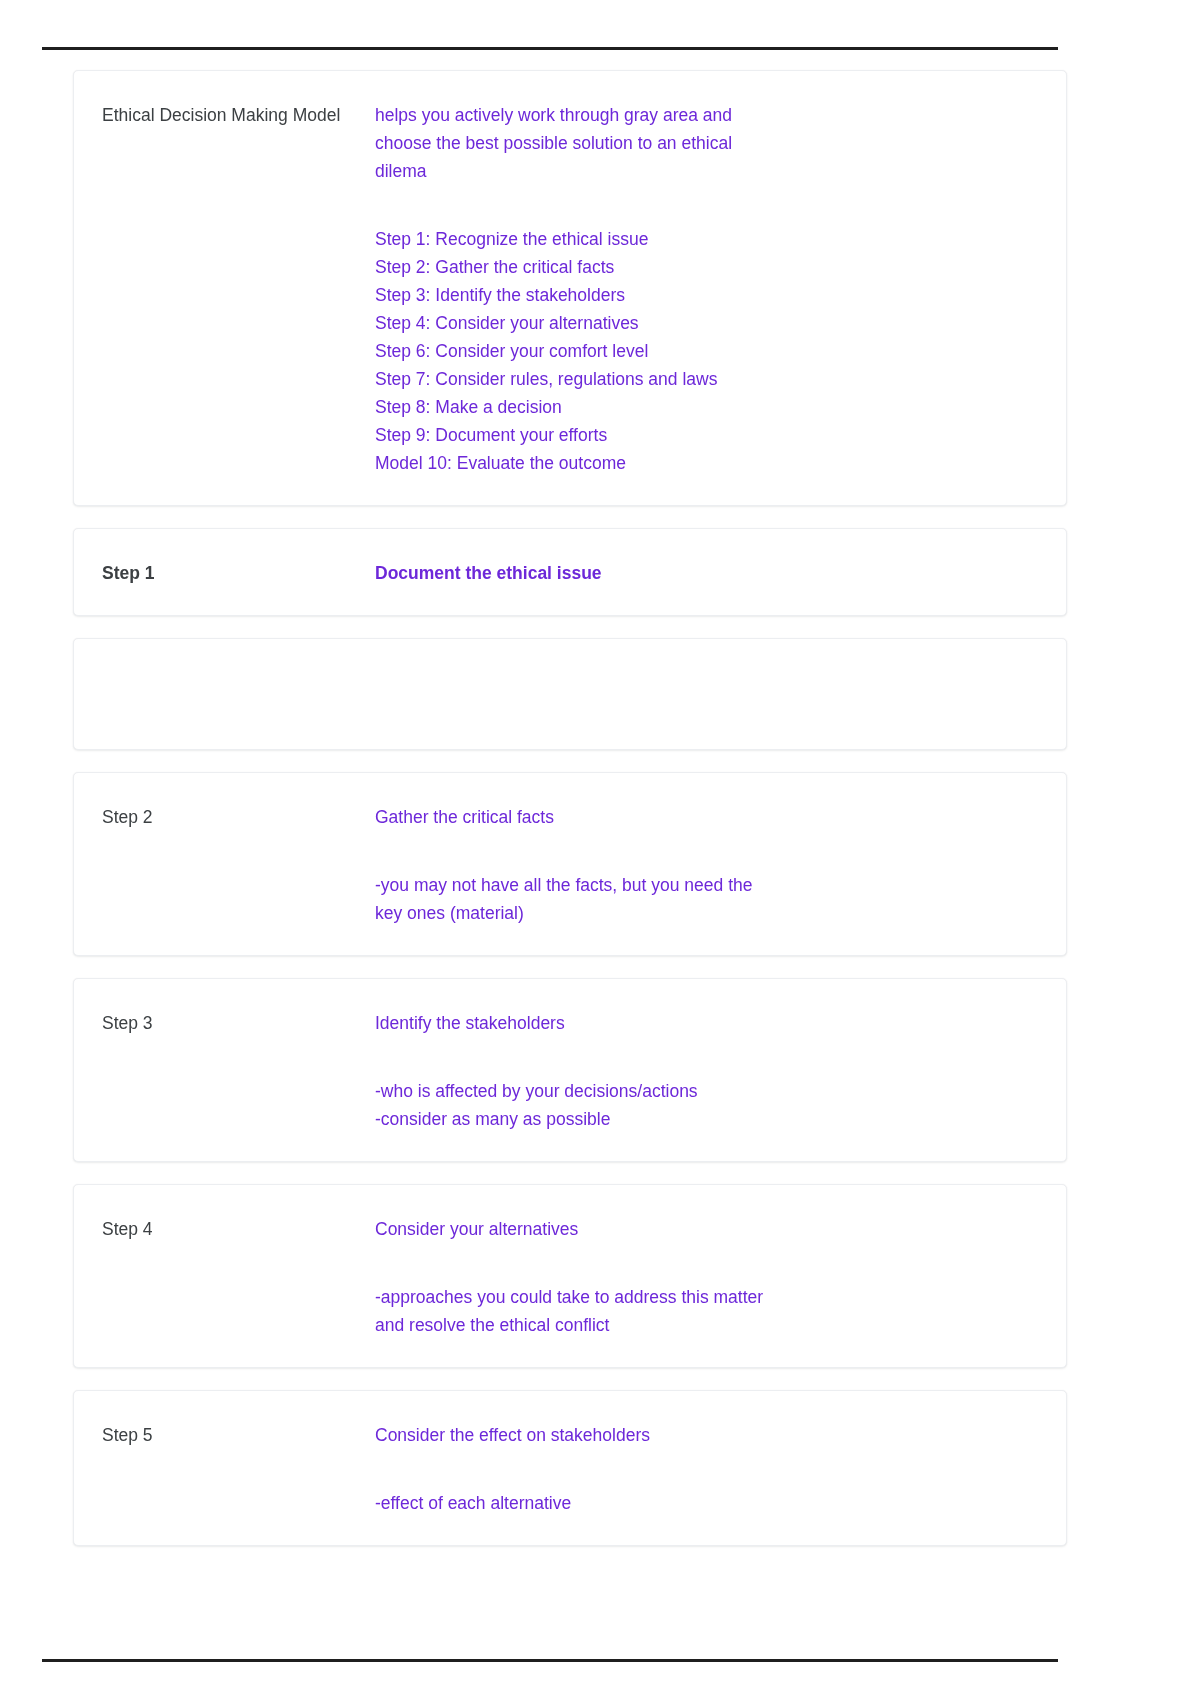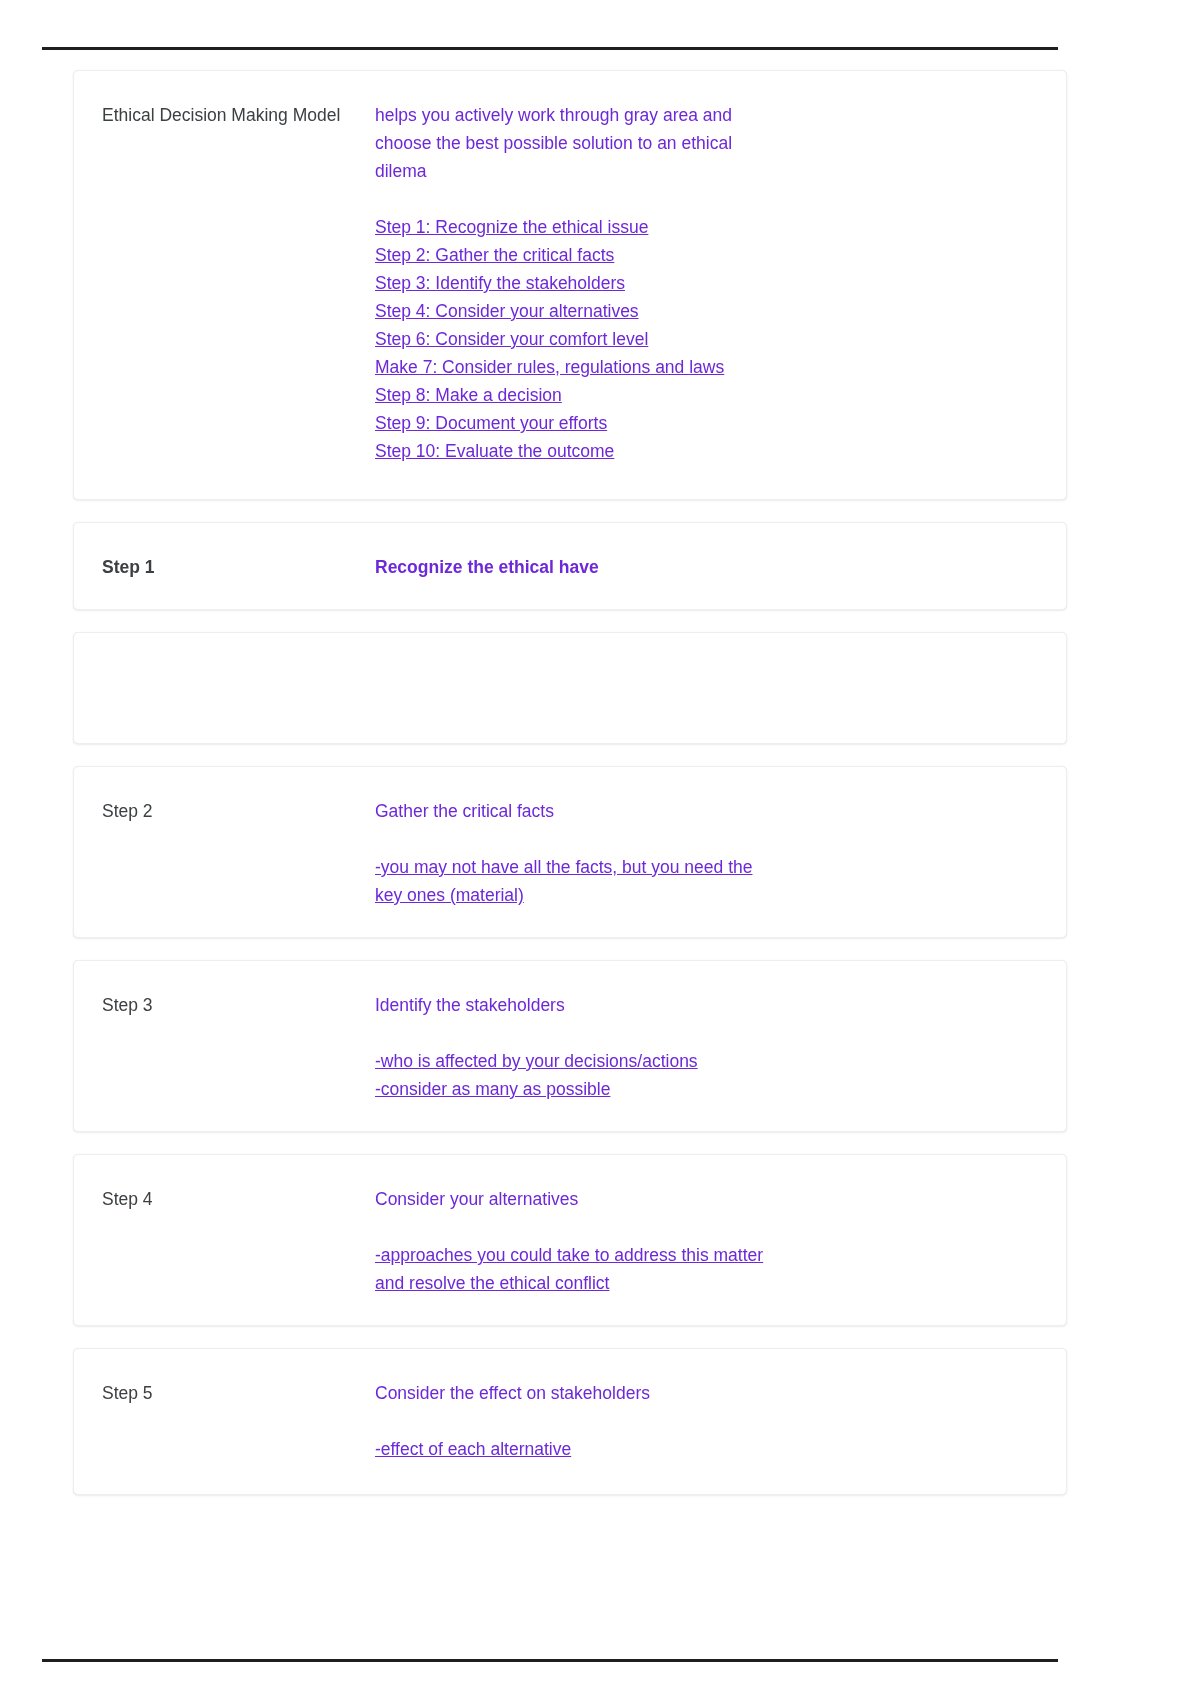--- a/index.html
+++ b/index.html
@@ -67,21 +67,21 @@
   }
 
   .card-def {
     flex: 1 1 auto;
     font-size: 17.5px;
     line-height: 28px;
     color: #6d28d9;
   }
 
   .def-block { margin: 0; }
-  .def-block + .def-block { margin-top: 28px; text-decoration: underline; }
+  .def-block + .def-block { margin-top: 40px; }
 
   .def-line { display: block; white-space: pre-wrap; }
 
   
   .card--model   { min-height: 430px; }
   .card--short   { min-height: 86px; font-weight: bold; }
   .card--empty   { min-height: 110px; padding-top: 30px; padding-bottom: 30px; }
   .card--medium  { min-height: 147px; }
 
   .card--empty .card-term,
@@ -103,32 +103,32 @@
             <span class="def-line">helps you actively work through gray area and</span>
             <span class="def-line">choose the best possible solution to an ethical</span>
             <span class="def-line">dilema</span>
           </div>
           <div class="def-block">
             <span class="def-line">Step 1: Recognize the ethical issue</span>
             <span class="def-line">Step 2: Gather the critical facts</span>
             <span class="def-line">Step 3: Identify the stakeholders</span>
             <span class="def-line">Step 4: Consider your alternatives</span>
             <span class="def-line">Step 6: Consider your comfort level</span>
-            <span class="def-line">Make 7: Consider rules, regulations and laws</span>
+            <span class="def-line">Step 7: Consider rules, regulations and laws</span>
             <span class="def-line">Step 8: Make a decision</span>
             <span class="def-line">Step 9: Document your efforts</span>
-            <span class="def-line">Step 10: Evaluate the outcome</span>
+            <span class="def-line">Model 10: Evaluate the outcome</span>
           </div>
         </div>
       </div>
       <div class="card card--short">
         <div class="card-term">Step 1</div>
         <div class="card-def">
           <div class="def-block">
-            <span class="def-line">Recognize the ethical have</span>
+            <span class="def-line">Document the ethical issue</span>
           </div>
         </div>
       </div>
       <div class="card card--empty">
         <div class="card-term"></div>
         <div class="card-def">
           <div class="def-block">
             <span class="def-line"></span>
           </div>
         </div>

